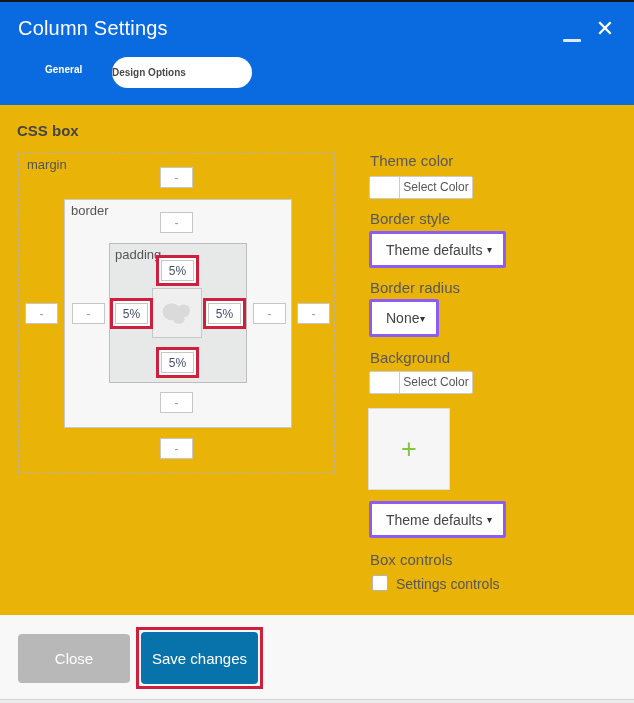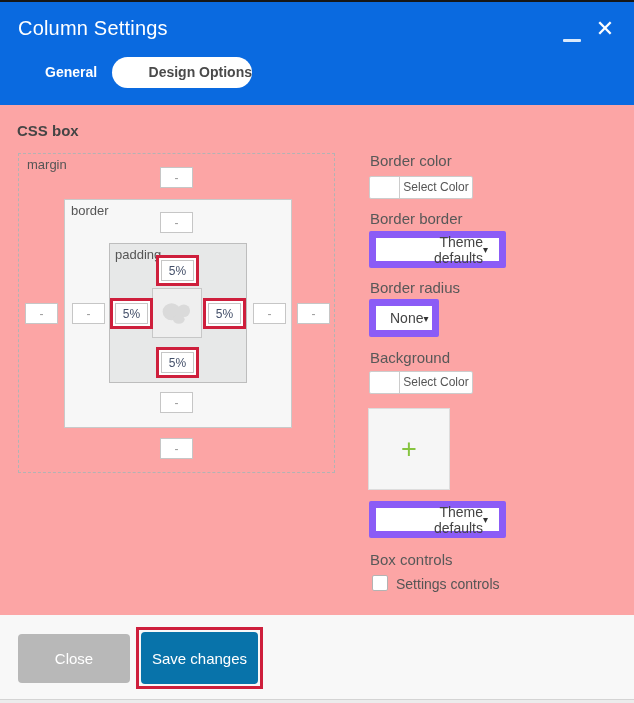--- a/index.html
+++ b/index.html
@@ -7,27 +7,27 @@
   body { font-family:"Liberation Sans", sans-serif; }
   .dialog { position:relative; width:634px; height:703px; background:#f1f2f2; overflow:hidden;padding-left:26px; }
   .top-edge { position:absolute; left:0; top:0; width:634px; height:2px; background:#161616; }
 
   
   .header { position:absolute; left:0; top:2px; width:634px; height:103px; background:#0a6ae0; }
   .title { position:absolute; left:18px; top:15px; font-size:20px; color:#ffffff; font-weight:500; letter-spacing:.2px; }
   .min-btn { position:absolute; left:560px; top:20px; width:24px; height:24px; cursor:pointer; }
   .min-bar { position:absolute; left:3px; top:17px; width:18px; height:3px; background:rgba(255,255,255,.85); border-radius:1px; }
   .close-btn { position:absolute; left:590px; top:12px; width:30px; height:30px; color:#ffffff; font-size:22px; line-height:30px; text-align:center; cursor:pointer; }
-  .tab { position:absolute; font-size:14px; font-weight:600; color:#ffffff; cursor:pointer; white-space:nowrap; }
+  .tab { position:absolute; font-size:10px; font-weight:600; color:#ffffff; cursor:pointer; white-space:nowrap; }
   .tab-general { left:45px; top:62px; }
   .tab-responsive { left:275px; top:62px; }
-  .tab-active { left:112px; top:55px; width:140px; height:31px; background:#ffffff; color:#4a4a4a; border-radius:16px; text-align:right; line-height:31px; }
+  .tab-active { left:112px; top:55px; width:140px; height:31px; background:#ffffff; color:#4a4a4a; border-radius:16px; text-align:left; line-height:31px; }
 
   
-  .content { position:absolute; left:0; top:105px; width:634px; height:510px; background:#fca5a5; }
+  .content { position:absolute; left:0; top:105px; width:634px; height:510px; background:#eab308; }
   .cssbox-heading { position:absolute; left:17px; top:17px; font-size:15px; font-weight:600; color:#454545; }
 
   .box { position:absolute; }
   .margin-box  { left:18px;  top:48px;  width:317px; height:320px; border:1px dashed #b3b3b3; }
   .border-box  { left:64px;  top:94px;  width:228px; height:229px; background:#f7f7f7; border:1px solid #c9c9c9; }
   .padding-box { left:109px; top:138px; width:138px; height:140px; background:#e7e8e8; border:1px solid #bdbdbd; }
   .logo-box    { left:152px; top:183px; width:50px;  height:50px;  background:#efefef; border:1px solid #c7c7c7; display:flex; align-items:center; justify-content:center; }
   .box-label { position:absolute; font-size:13px; color:#555555; }
   .lbl-margin  { left:27px;  top:52px; }
   .lbl-border  { left:71px;  top:98px; }
@@ -58,21 +58,21 @@
   .lbl-border-style  { left:370px; top:105px; }
   .lbl-border-radius { left:370px; top:174px; }
   .lbl-background    { left:370px; top:244px; }
   .lbl-box-controls  { left:370px; top:446px; }
 
   .color-btn { position:absolute; left:369px; width:104px; height:23px; background:#ffffff; border:1px solid #cccccc; border-radius:2px; display:flex; cursor:pointer; }
   .cb-1 { top:71px; } .cb-2 { top:266px; }
   .swatch { width:30px; height:100%; border-right:1px solid #cccccc; }
   .color-btn-label { flex:1; font-size:12px; color:#555555; text-align:center; line-height:21px; }
 
-  .dd { position:absolute; background:#ffffff; border:7px solid #8b5cf6; border-radius:2px; display:flex; align-items:center; cursor:pointer; font-size:14px; color:#444444;text-align:right; }
+  .dd { position:absolute; background:#ffffff; border:3px solid #8b5cf6; border-radius:2px; display:flex; align-items:center; cursor:pointer; font-size:14px; color:#444444; }
   .dd-style  { left:369px; top:126px; width:137px; height:37px; padding-left:14px; }
   .dd-radius { left:369px; top:194px; width:70px;  height:38px; padding-left:14px; }
   .dd-bg     { left:369px; top:396px; width:137px; height:37px; padding-left:14px; }
   .dd-arrow { margin-left:auto; margin-right:11px; font-size:10px; color:#333333; }
 
   .upload-box { position:absolute; left:368px; top:303px; width:82px; height:82px; background:#f6f6f6; border:1px solid #dddddd; display:flex; align-items:center; justify-content:center; cursor:pointer; }
   .plus { color:#86c440; font-size:27px; font-weight:300; line-height:1; }
 
   .checkbox { position:absolute; left:372px; top:470px; width:16px; height:16px; background:#ffffff; border:1px solid #b3b3b3; border-radius:2px; cursor:pointer; }
   .lbl-simplify { position:absolute; left:396px; top:471px; font-size:14px; color:#555555; cursor:pointer; }
@@ -131,27 +131,27 @@
       <input class="mi" value="5%" style="">
     </div>
     <input class="mi mi-br" placeholder="-" style="">
     <input class="mi mi-mr" placeholder="-" style="">
     <div class="hl hl-pb">
       <input class="mi" value="5%" style="">
     </div>
     <input class="mi mi-bb" placeholder="-" style="">
     <input class="mi mi-mb" placeholder="-" style="">
 
-    <div class="ctl-label lbl-border-color">Border color</div>
+    <div class="ctl-label lbl-border-color">Theme color</div>
     <div class="color-btn cb-1">
       <div class="swatch"></div>
       <div class="color-btn-label">Select Color</div>
     </div>
 
-    <div class="ctl-label lbl-border-style">Border border</div>
+    <div class="ctl-label lbl-border-style">Border style</div>
     <div class="dd dd-style">
       <span>Theme defaults</span>
       <span class="dd-arrow">▾</span>
     </div>
 
     <div class="ctl-label lbl-border-radius">Border radius</div>
     <div class="dd dd-radius">
       <span>None</span>
       <span class="dd-arrow">▾</span>
     </div>

